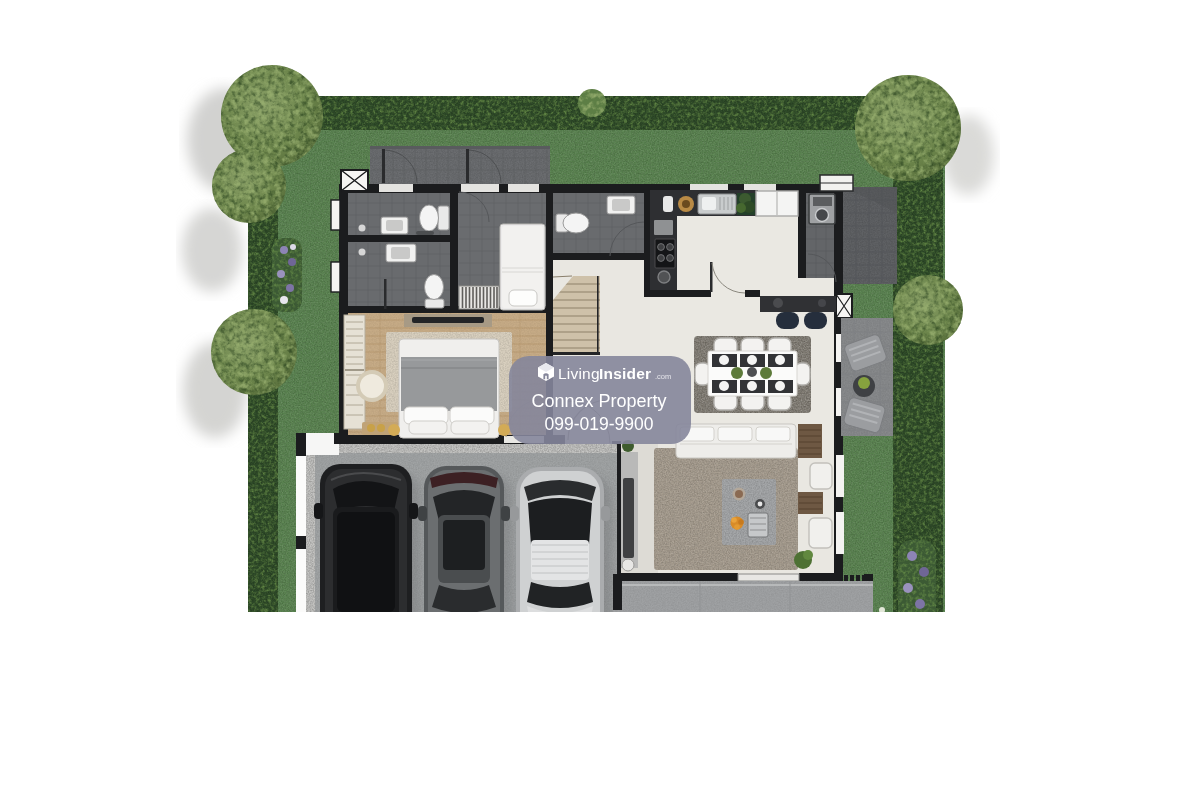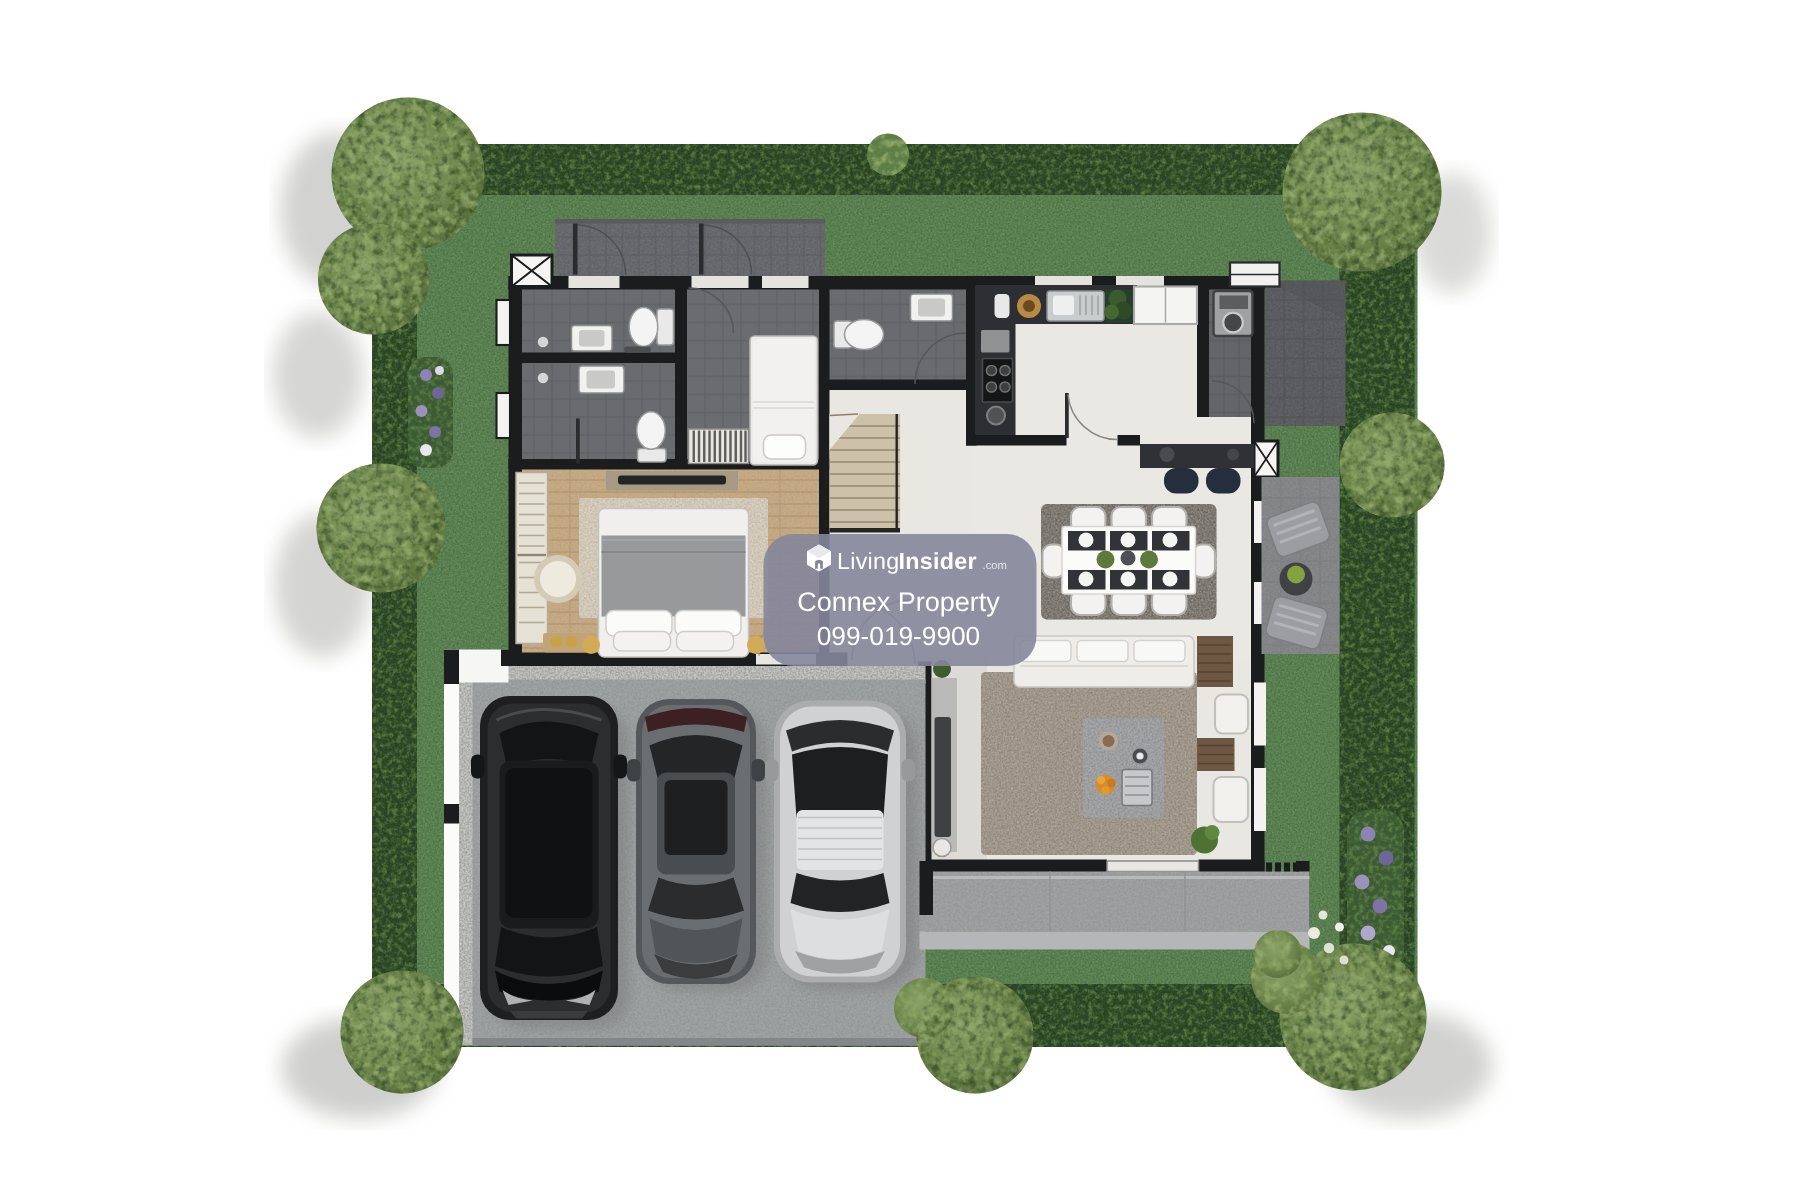--- a/index.html
+++ b/index.html
@@ -1,16 +1,16 @@
 <!DOCTYPE html>
 <html><head>
 <meta charset="utf-8">
 <style>
 html,body{margin:0;padding:0;background:#ffffff;font-family:"Liberation Sans",sans-serif;}
-#stage{position:relative;width:1200px;height:800px;overflow:hidden;background:#ffffff;}
+#stage{position:relative;width:1200px;height:612px;overflow:hidden;background:#ffffff;}
 </style>
 </head>
 <body>
 <div id="stage">
 <svg width="1200" height="800" viewBox="0 0 1200 800">
 <defs>
 <filter id="nzD" x="-5%" y="-5%" width="110%" height="110%" color-interpolation-filters="sRGB">
   <feTurbulence type="fractalNoise" baseFrequency="0.75" numOctaves="3" seed="7" stitchTiles="stitch"></feTurbulence>
   <feColorMatrix values="0 0 0 0 0  0 0 0 0 0  0 0 0 0 0  0 0 0 1.7 -0.5"></feColorMatrix>
   <feComposite operator="in" in2="SourceGraphic"></feComposite>

